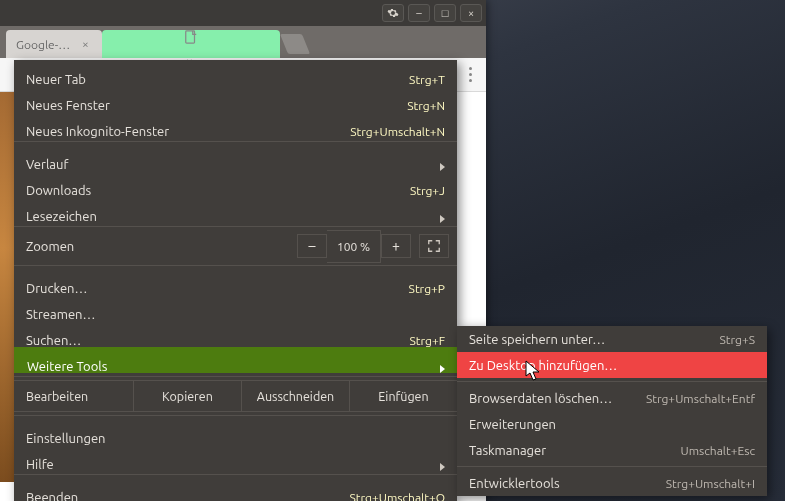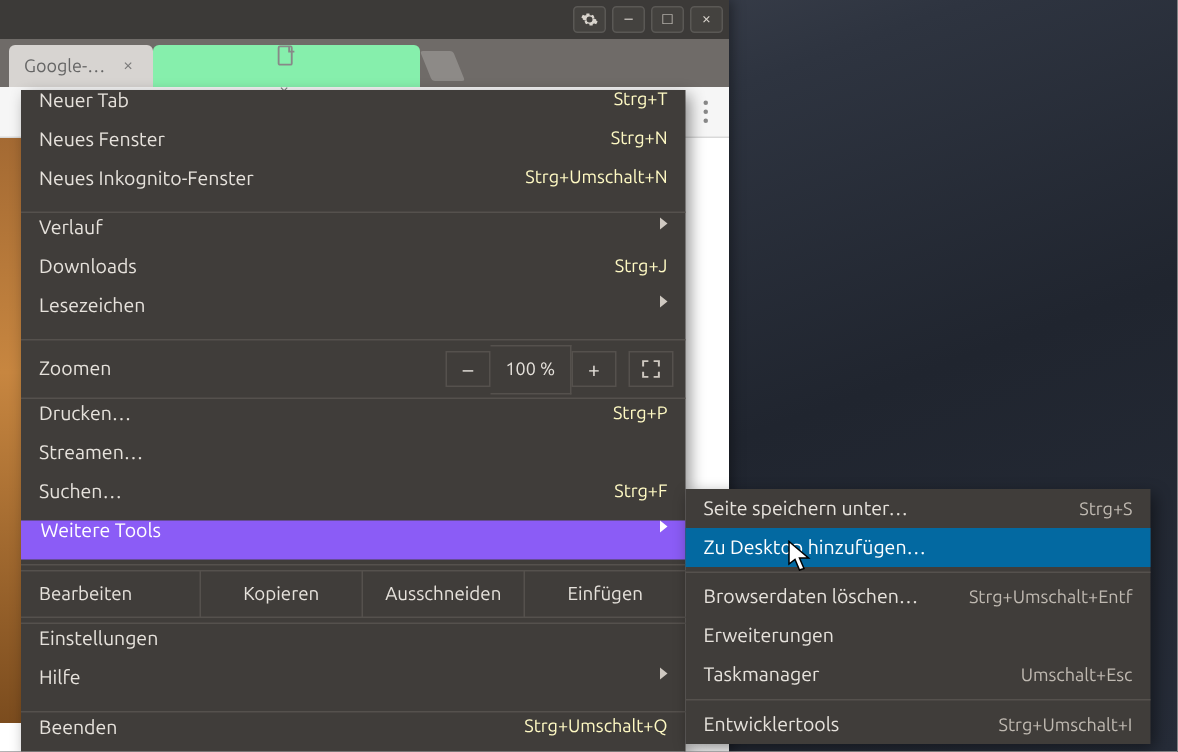--- a/index.html
+++ b/index.html
@@ -83,24 +83,24 @@
     width: 120px; height: 22px; border: 1px solid #777; padding: 0 4px; font-size: 13px;
   }
 
   
   .menu {
     position: absolute; left: 14px; top: 60px; width: 443px;
     background: #403d3a; color: #e6e2dc; font-size: 13px;
     box-shadow: 3px 3px 10px rgba(0,0,0,.45);
   }
   .menu .row {
-    display: flex; align-items: flex-start; height: 26px;
+    display: flex; align-items: flex-end; height: 26px;
     padding: 0 12px;
   }
-  .menu .row.highlight { background: #8b5cf6; color:#fff;padding-left:13px; }
+  .menu .row.highlight { background: #4d7c0f; color:#fff;padding-left:13px; }
   .menu .row .lbl { flex: 1; white-space: nowrap; }
   .menu .row .sc  { color: #fef9c3; font-size: 12px; }
   .menu .row .tri { width: 0; height: 0; border-top: 4px solid transparent;
     border-bottom: 4px solid transparent; border-left: 5px solid #cfc9c1; margin-left: 8px; }
   .menu .row.highlight .tri { border-left-color:#fff; }
   .menu .sep { height: 1px; background: #55514d; margin: 3px 0; }
 
   
   .zoomrow {
     display:flex; align-items:center; height: 32px; padding: 0 8px 0 12px;
@@ -135,21 +135,21 @@
 
   
   .submenu {
     position: absolute; left: 457px; top: 326px; width: 310px;
     background: #403d3a; color: #e6e2dc; font-size: 13px;
     box-shadow: 3px 3px 10px rgba(0,0,0,.45);
   }
   .submenu .row { height: 26px; display:flex; align-items:center; padding: 0 12px; }
   .submenu .row .lbl { flex:1; white-space:nowrap; }
   .submenu .row .sc  { color:#bfb9b1; font-size:12px; }
-  .submenu .row.highlight { background:#0369a1; color:#fff; }
+  .submenu .row.highlight { background:#ef4444; color:#fff; }
   .submenu .sep { height:1px; background:#55514d; margin:3px 0; }
 
   
   .cursor {
     position:absolute; width:16px; height:22px; pointer-events:none;
   }
 
 </style>
 </head>
 <body>

